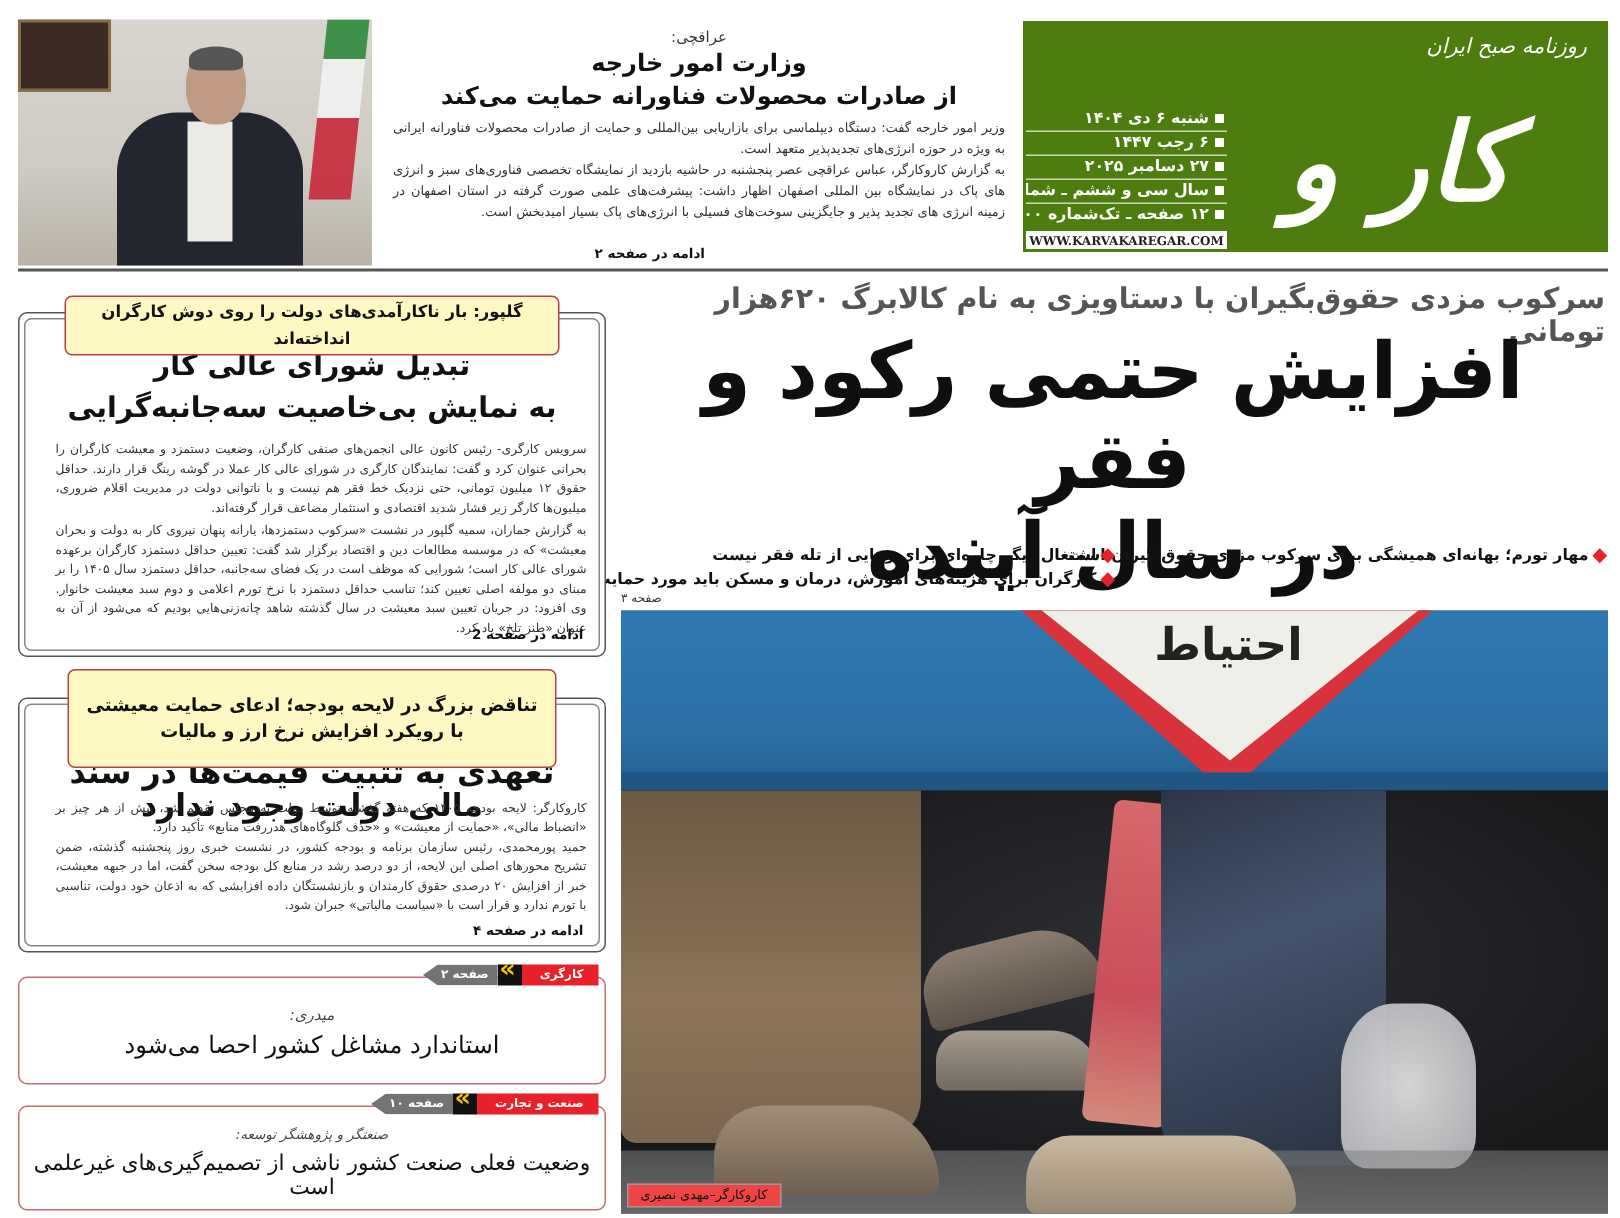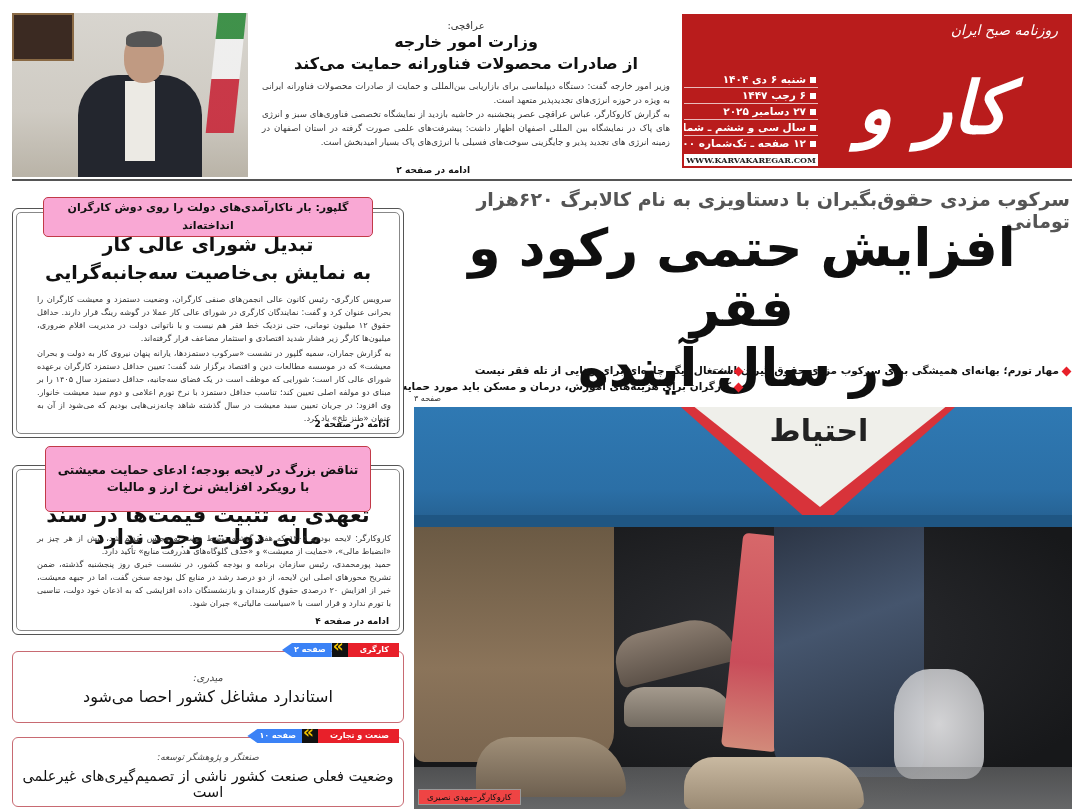--- a/index.html
+++ b/index.html
@@ -2,21 +2,21 @@
 <html><head>
   <meta charset="utf-8">
   <style>
     * { box-sizing: border-box; margin: 0; padding: 0; }
     html, body { width: 1080px; height: 812px; overflow: hidden; background: #ffffff; }
     body { font-family: "DejaVu Sans", sans-serif; color: #1a1a1a; position: relative; direction: rtl; }
 
     
     .masthead {
       position: absolute; left: 682px; top: 14px; width: 390px; height: 154px;
-      background: #b91c1c; color: #fff;
+      background: #4d7c0f; color: #fff;
     }
     .mast-tagline {
       position: absolute; right: 14px; top: 8px; font-size: 14px;
       font-family: "DejaVu Serif", serif; font-style: italic; color: #fff;
     }
     .mast-logo {
       position: absolute; right: 14px; top: 38px; width: 250px; height: 112px;
       font-family: "DejaVu Serif", serif; font-weight: bold; font-size: 72px; line-height: 112px;
       color: #fff; text-align: center; letter-spacing: -2px; font-style: italic;
     }
@@ -94,34 +94,34 @@
     .mp-floor { position: absolute; left: 0; top: 360px; width: 100%; height: 42px; background: linear-gradient(180deg,#7d7e7f,#a6a7a8); opacity: .55; }
     .mp-caption { position: absolute; left: 4px; bottom: 4px; background: #ef4444; color: #111; font-size: 8.5px; padding: 2px 8px; border: 1px solid #999; }
 
     
     .box {
       position: absolute; left: 12px; width: 392px; border: 1px solid #555; border-radius: 6px;
       background: #fff;
     }
     .box::after { content: ""; position: absolute; left: 3px; top: 3px; right: 3px; bottom: 3px; border: 1px solid #888; border-radius: 5px; pointer-events: none; }
     .box-label {
-      position: absolute; z-index: 2; background: #f9a8d4; border: 1.5px solid #c23a48; border-radius: 5px;
+      position: absolute; z-index: 2; background: #fef9c3; border: 1.5px solid #c23a48; border-radius: 5px;
       text-align: center; font-weight: bold; color: #111; padding: 1px 8px;
     }
     .box-title { position: absolute; left: 8px; right: 8px; text-align: center; font-weight: bold; color: #111; }
     .box-body { position: absolute; left: 24px; right: 12px; font-size: 8.2px; line-height: 13px; color: #333; text-align: justify; text-align-last: right; }
     .box-cont { position: absolute; right: 14px; font-size: 9px; font-weight: bold; color: #111; }
 
     
     .tag-box { position: absolute; left: 12px; width: 392px; border: 1px solid #c86a72; border-radius: 6px; background: #fff; text-align: center; }
     .tag { position: absolute; top: -9px; right: 4px; height: 14px; display: flex; flex-direction: row; align-items: stretch; font-size: 8px; font-weight: bold; line-height: 14px; }
     .tag .sec { background: #e8202a; color: #fff; padding: 0 10px 0 12px; }
     .tag .chev { width: 16px; background: #111; position: relative; }
     .tag .chev::before { content: "»"; position: absolute; left: 1px; top: -4px; color: #f2c300; font-size: 17px; font-weight: bold; }
-    .tag .pg { background: #3b82f6; color: #fff; padding: 0 6px 0 12px; clip-path: polygon(10px 0,100% 0,100% 100%,10px 100%,0 50%); }
+    .tag .pg { background: #737373; color: #fff; padding: 0 6px 0 12px; clip-path: polygon(10px 0,100% 0,100% 100%,10px 100%,0 50%); }
     .tag-kicker { font-size: 10px; color: #444; font-style: italic; }
     .tag-title { font-size: 16px; color: #111; }
   </style>
 </head>
 <body>
 
 <div class="masthead">
   <div class="mast-tagline">روزنامه صبح ایران</div>
   <div class="mast-logo">کار و کارگر</div>
   <div class="mast-info">

